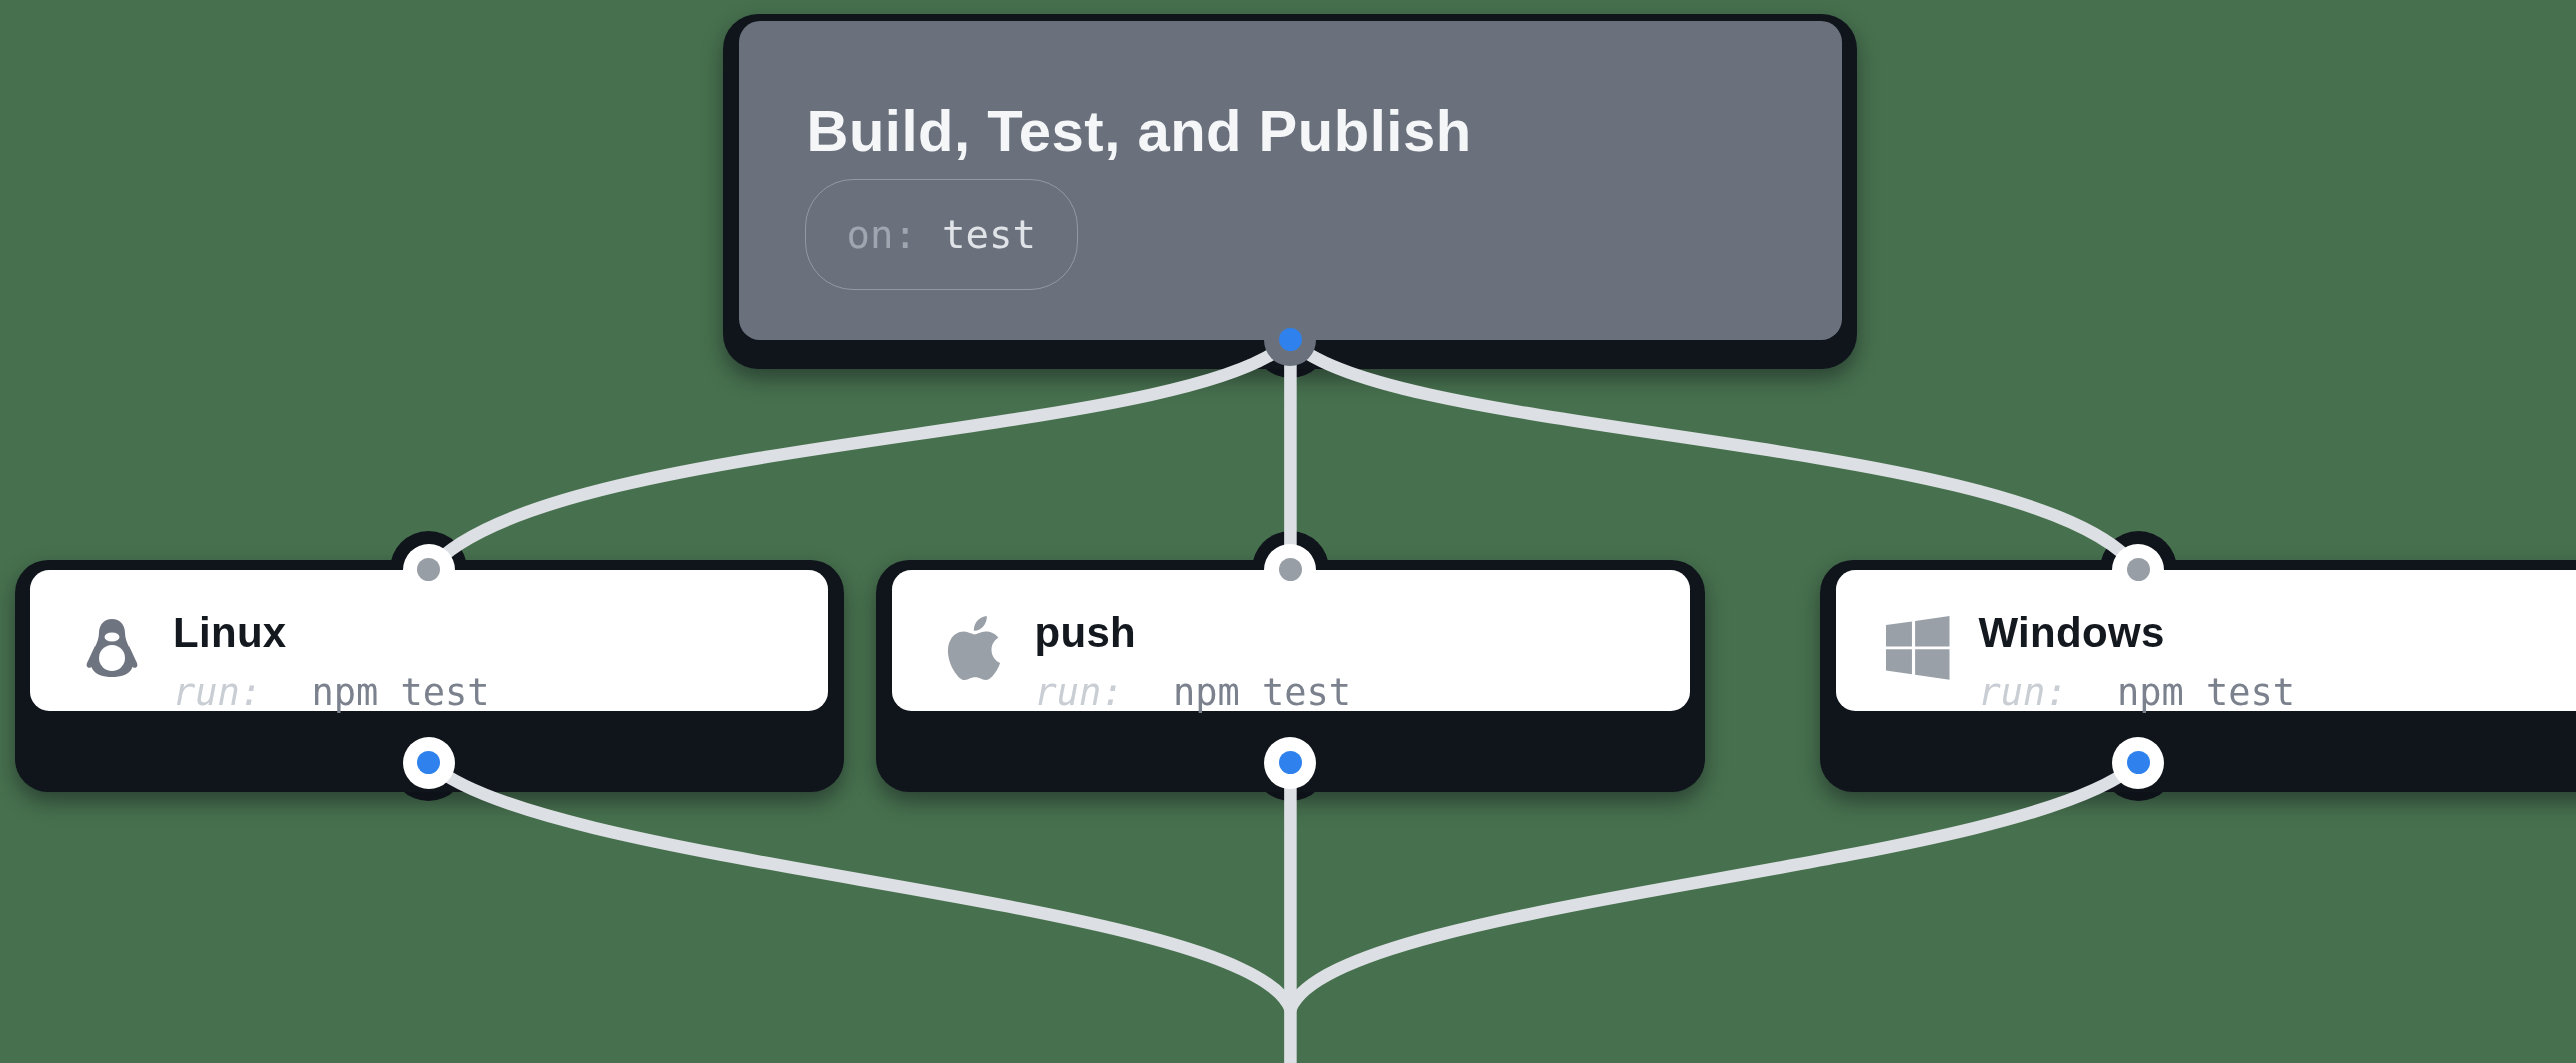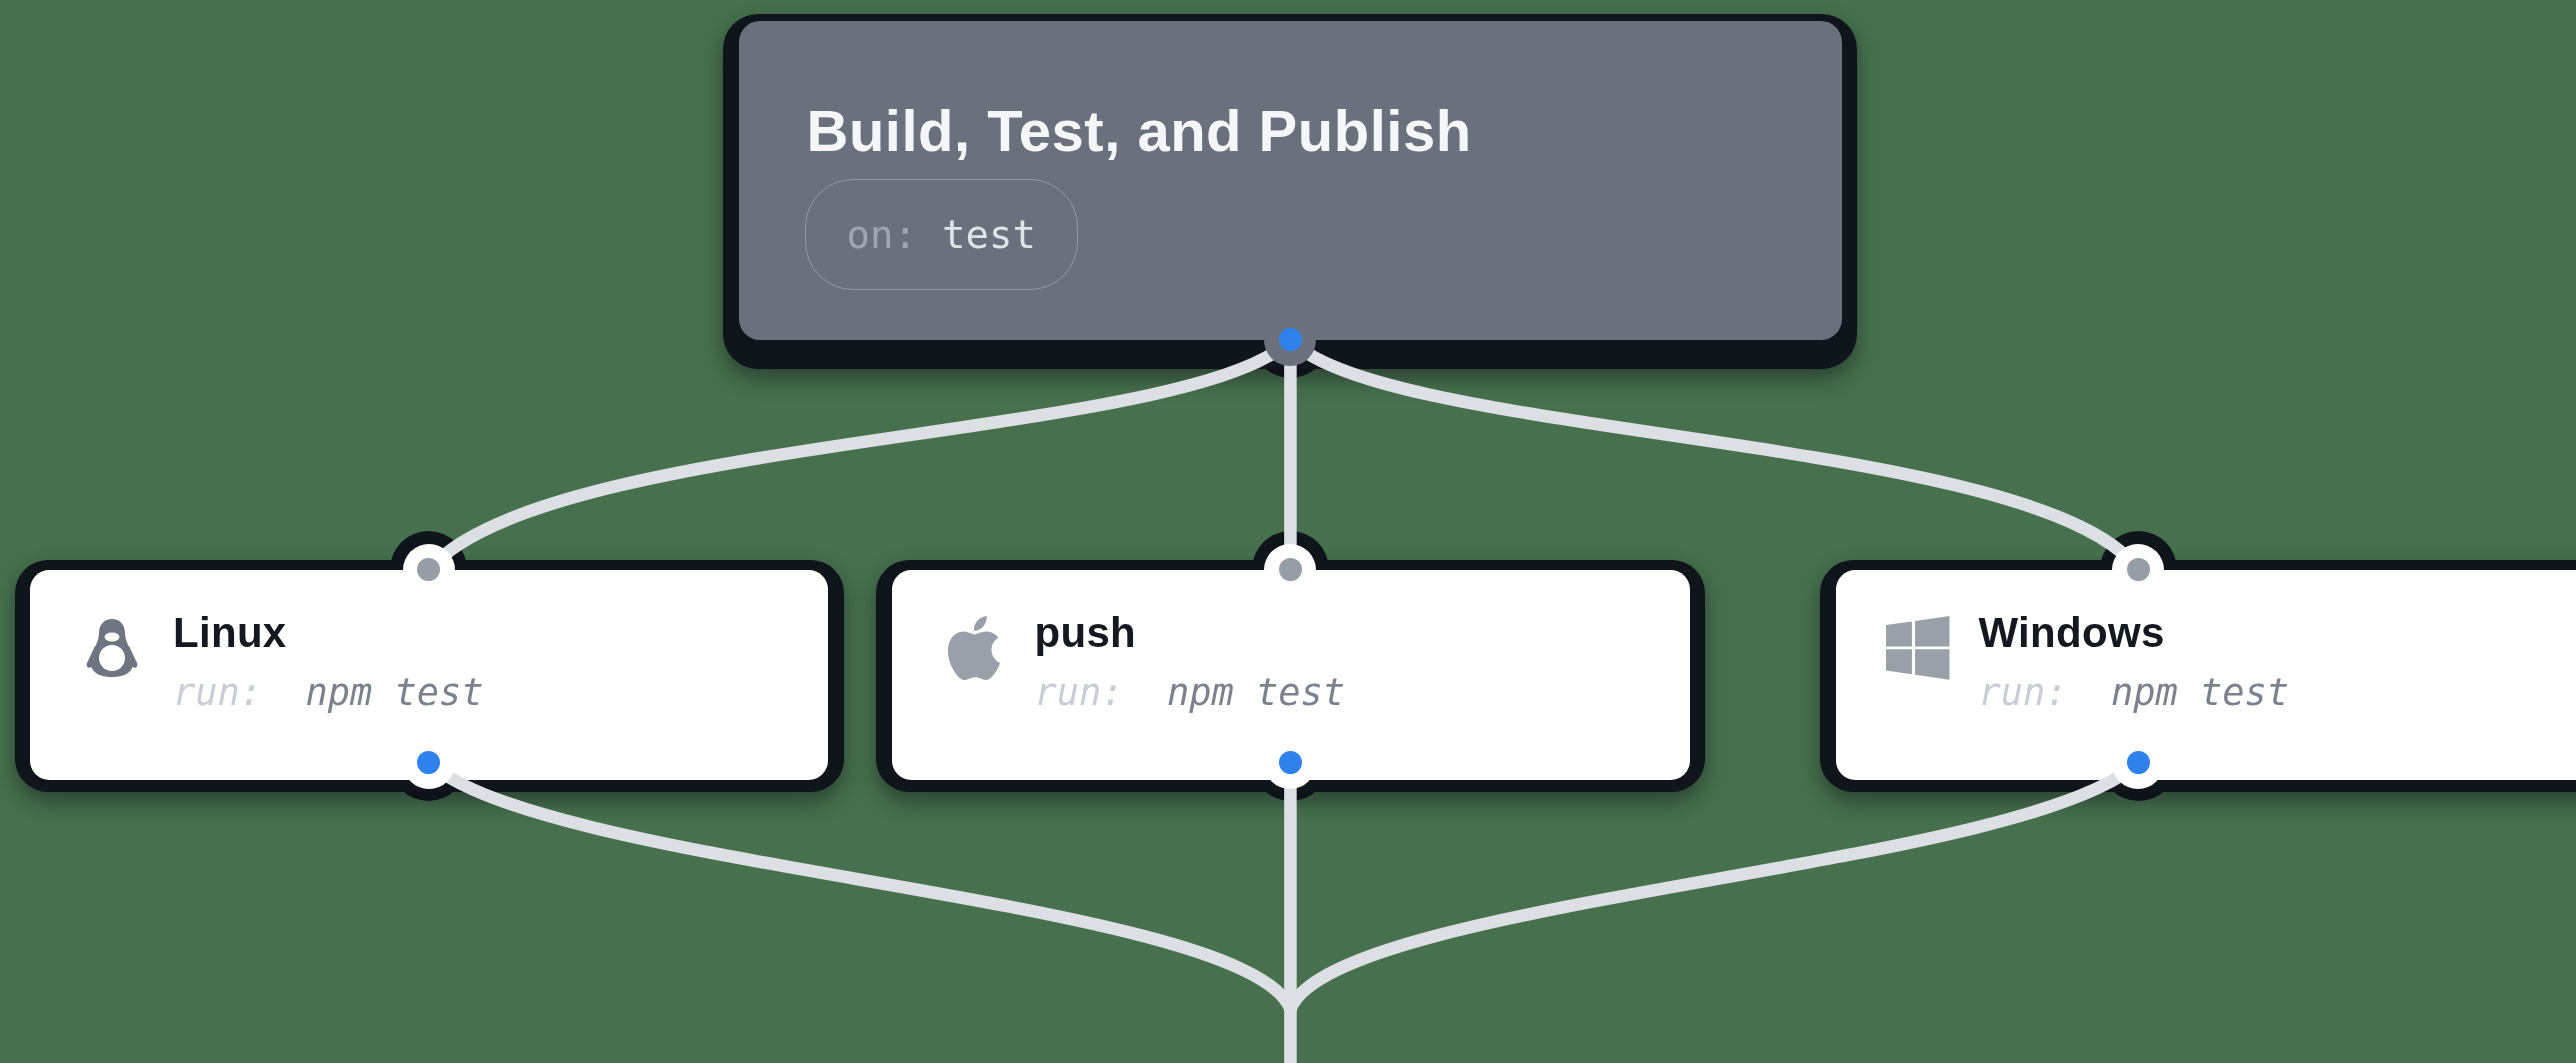--- a/index.html
+++ b/index.html
@@ -20,21 +20,21 @@
   }
 
   
   .node {
     position:absolute; z-index:2;
     background: var(--node_shadow);
     box-shadow: 0 9.7px 21px rgba(10,14,20,0.45);
   }
   .node.trigger { left:723px; top:13.5px; width:1134px; height:355px; border-radius:35px; }
   .node.job     { top:560px; width:829px; height:232px; border-radius:33px; }
-  .node.job .face { position:absolute; left:15.5px; top:9.7px; width:798px; height:210px;
+  .node.job .face { position:absolute; left:15.5px; top:9.7px; width:798px; height:141px;
                     border-radius:19.3px; background: var(--job_fill); }
   .node.trigger .face { position:absolute; left:15.5px; top:7.7px; width:1103px; height:319px;
                         border-radius:21px; background: var(--trigger_fill); text-decoration: underline; }
 
   #node-linux   { left:14.5px; }
   #node-macos   { left:876px; }
   #node-windows { left:1820px; }
 
   
   .trigger-title {
@@ -58,21 +58,21 @@
     position:absolute; left:143px; top:37px;
     font-size:42px; line-height:52px; font-weight:700;
     color: var(--job_title); letter-spacing:0.3px;
   }
   .job-run {
     position:absolute; left:143px; top:100px;
     font-family:"DejaVu Sans Mono", monospace; font-size:37px; line-height:46px;
     white-space:nowrap;
   }
   .run-key   { color: var(--run_key); font-style: italic; }
-  .run-value { color: var(--run_value); margin-left:21px;font-style:italic; }
+  .run-value { color: var(--run_value); margin-left:27px; }
 
   
   .edges { position:absolute; left:0; top:0; z-index:4; pointer-events:none; }
   .edge  { fill:none; stroke: var(--edge); stroke-width:13; stroke-linecap:round; }
 
   
   .bump {
     position:absolute; width:52px; height:52px; border-radius:50%; z-index:5;
   }
   .bump.white { background: var(--job_fill); }

